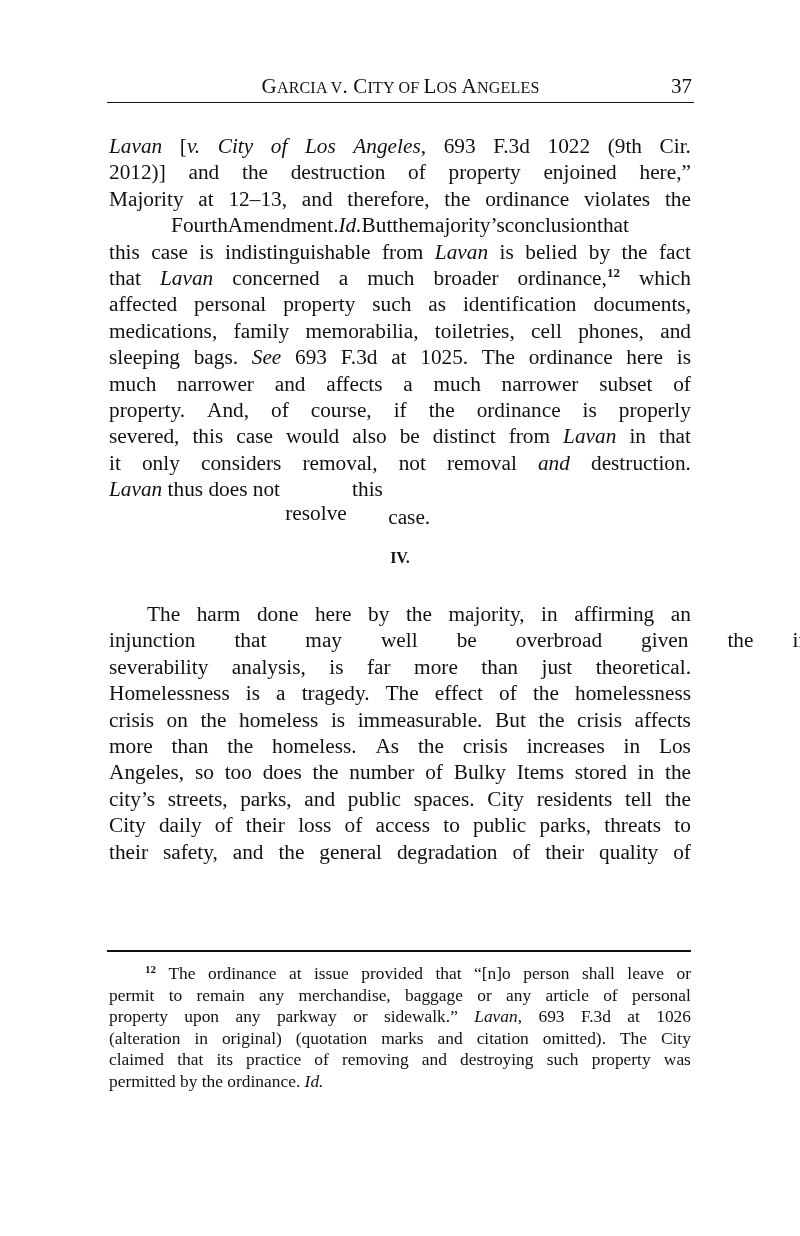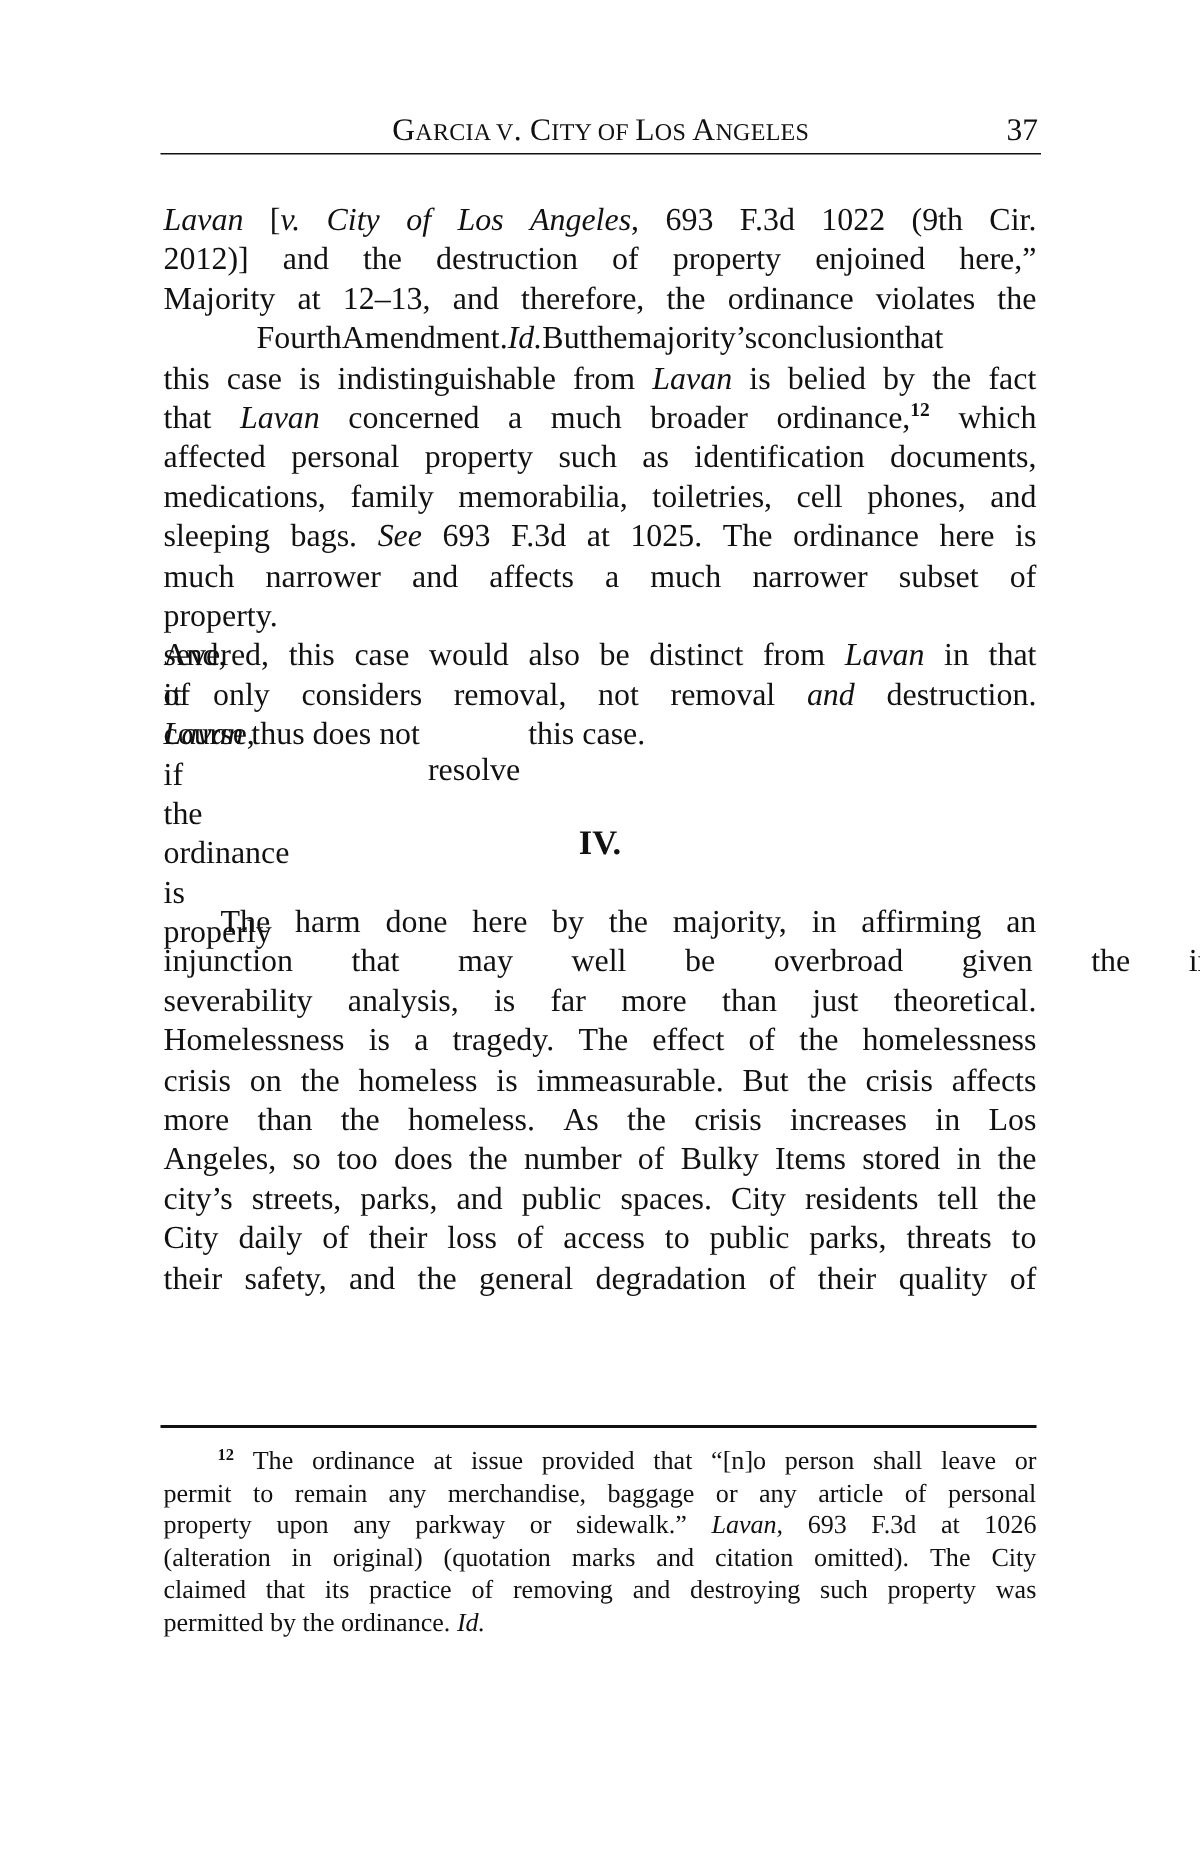--- a/index.html
+++ b/index.html
@@ -10,21 +10,21 @@
   .header .title { position: absolute; left: 0; right: 0; text-align: center; top: 0;
                    font-size: 21px; letter-spacing: 0.2px; }
   .header .title .sc { font-size: 16px; margin-top: 32px; }
   .header .pageno { position: absolute; right: 2px; top: 0; font-size: 21px; }
   .body { position: absolute; left: 109px; width: 582px; font-size: 21.3px; }
   .line { display: block; height: 26.4px; line-height: 26.4px; text-align: justify;
           text-align-last: justify; white-space: nowrap; }
   .line.last { text-align-last: left; }
   .line span { white-space: pre; }
   .heading { position: absolute; left: 0; width: 800px; text-align: center; top: 549px;
-             font-size: 23px; font-weight: bold; }
+             font-size: 16px; font-weight: bold; }
   sup { font-size: 13px; font-weight: bold; vertical-align: 0; position: relative; top: -8px; }
   .fnrule { position: absolute; left: 107px; top: 950px; width: 584px; border-top: 2px solid #111; }
   .footnote { position: absolute; left: 109px; width: 582px; top: 963px; font-size: 17.4px; }
   .footnote .line { height: 21.5px; line-height: 21.5px; }
   .footnote sup { font-size: 11px; top: -6px; }
   i { font-style: italic; }
 </style>
 </head>
 <body>
 
@@ -157,21 +157,21 @@
         <span><span>and</span></span>
         <span><span>affects</span></span>
         <span><span>a</span></span>
         <span><span>much</span></span>
         <span><span>narrower</span></span>
         <span><span>subset</span></span>
         <span><span>of</span></span>
       </div>
     </div>
     <div class="line">
-      <div style="display: flex; justify-content: space-between; white-space: nowrap; flex-direction: column;">
+      <div style="display: flex; justify-content: space-between; white-space: nowrap;">
         <span><span>property.</span></span>
         <span><span>And,</span></span>
         <span><span>of</span></span>
         <span><span>course,</span></span>
         <span><span>if</span></span>
         <span><span>the</span></span>
         <span><span>ordinance</span></span>
         <span><span>is</span></span>
         <span><span>properly</span></span>
       </div>
@@ -204,21 +204,21 @@
       </div>
     </div>
     <div class="line last">
       <div style="display: flex; justify-content: flex-start; white-space: nowrap;">
         <span><i>Lavan</i></span>
         <span style="margin-left: 0.25em;"><span>thus</span></span>
         <span style="margin-left: 0.25em;"><span>does</span></span>
         <span style="margin-left: 0.25em;"><span>not</span></span>
         <span style="margin-left: 0.25em; margin-top: 24px;"><span>resolve</span></span>
         <span style="margin-left: 0.25em;"><span>this</span></span>
-        <span style="margin-left: 0.25em;"><span>case.</span></span>
+        <span style="margin-left: 0.25em; margin-top: 28px;"><span>case.</span></span>
       </div>
     </div>
   </div>
 
 <div class="heading">IV.</div>
 
 <div class="body" id="para2" style="top:601px;">
     <div class="line" style="padding-left: 38px;">
       <div style="display: flex; justify-content: space-between; white-space: nowrap;">
         <span><span>The</span></span>

